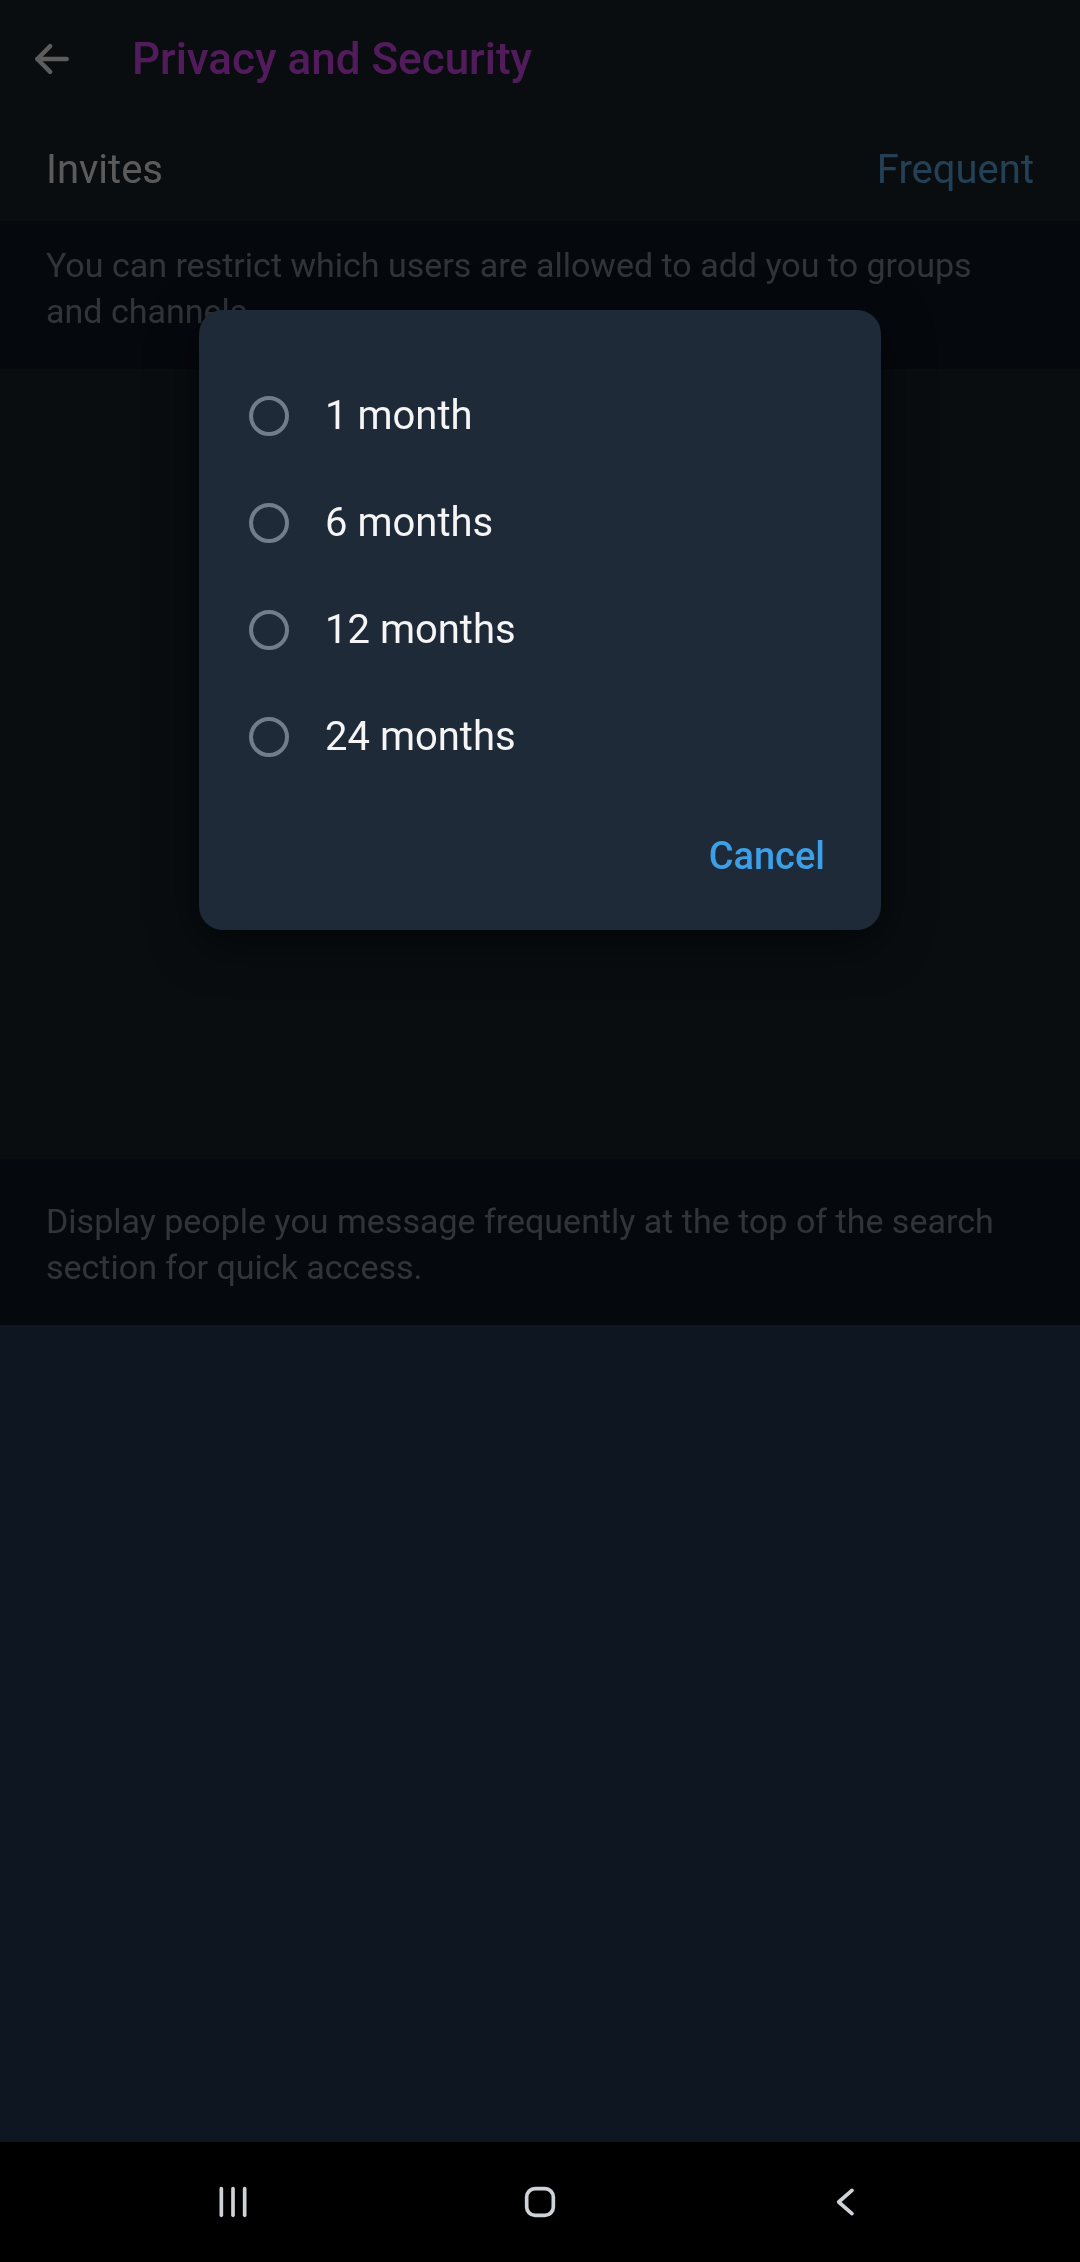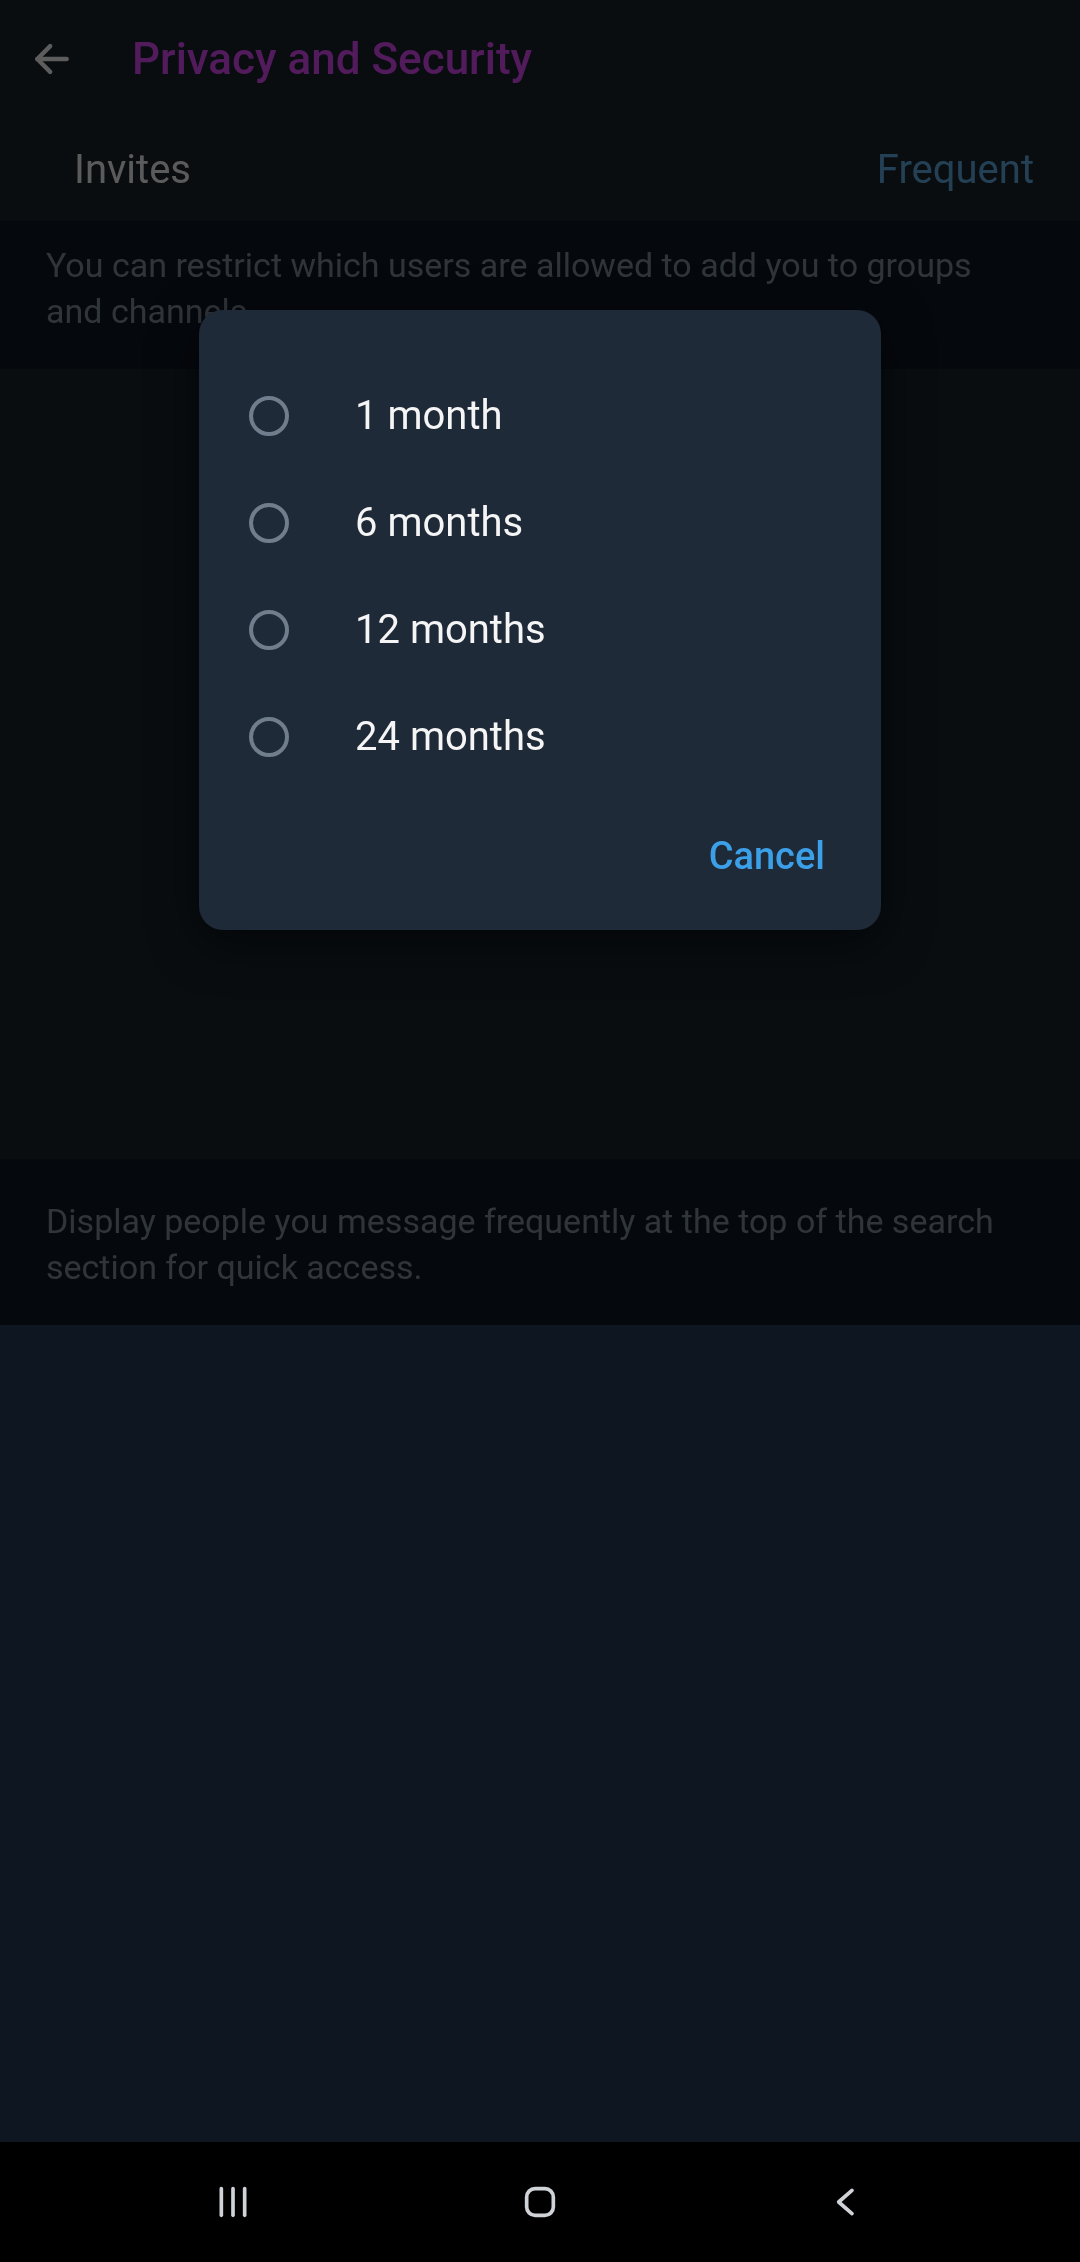--- a/index.html
+++ b/index.html
@@ -21,21 +21,21 @@
   .header-title { font-size: 44px; font-weight: 500; color: #d946ef; }
 
   
   .row {
     background: #17212b;
     padding: 28px 46px;
     display: flex;
     align-items: center;
     justify-content: space-between;
   }
-  .row-label { font-size: 40px; color: #f0f0f0; margin-left: 28px; }
+  .row-label { font-size: 40px; color: #f0f0f0; }
   .row-value { font-size: 40px; color: #5fa9e0; }
   .row-desc {
     background: #0e1621;
     padding: 22px 46px 34px;
     font-size: 34px;
     line-height: 1.35;
     color: #7d8b99;
   }
   .gap { height: 18px; background: #0e1621; }
   .big-gap { height: 790px; background: #17212b; }
@@ -63,21 +63,21 @@
   }
   .dialog-title {
     padding: 0 50px 30px;
     font-size: 42px;
     font-weight: 600;
     color: #ffffff;
   }
   .options { display: flex; flex-direction: column; }
   .option {
     display: flex; align-items: center;
-    gap: 66px;
+    gap: 36px;
     padding: 30px 50px;
   }
   .radio {
     width: 40px; height: 40px; border-radius: 50%;
     border: 4px solid #6f7d8c;
     flex-shrink: 0;
     display: flex; align-items: center; justify-content: center;
   }
   .radio.selected { border-color: #2fa3f0; }
   .radio.selected::after {

